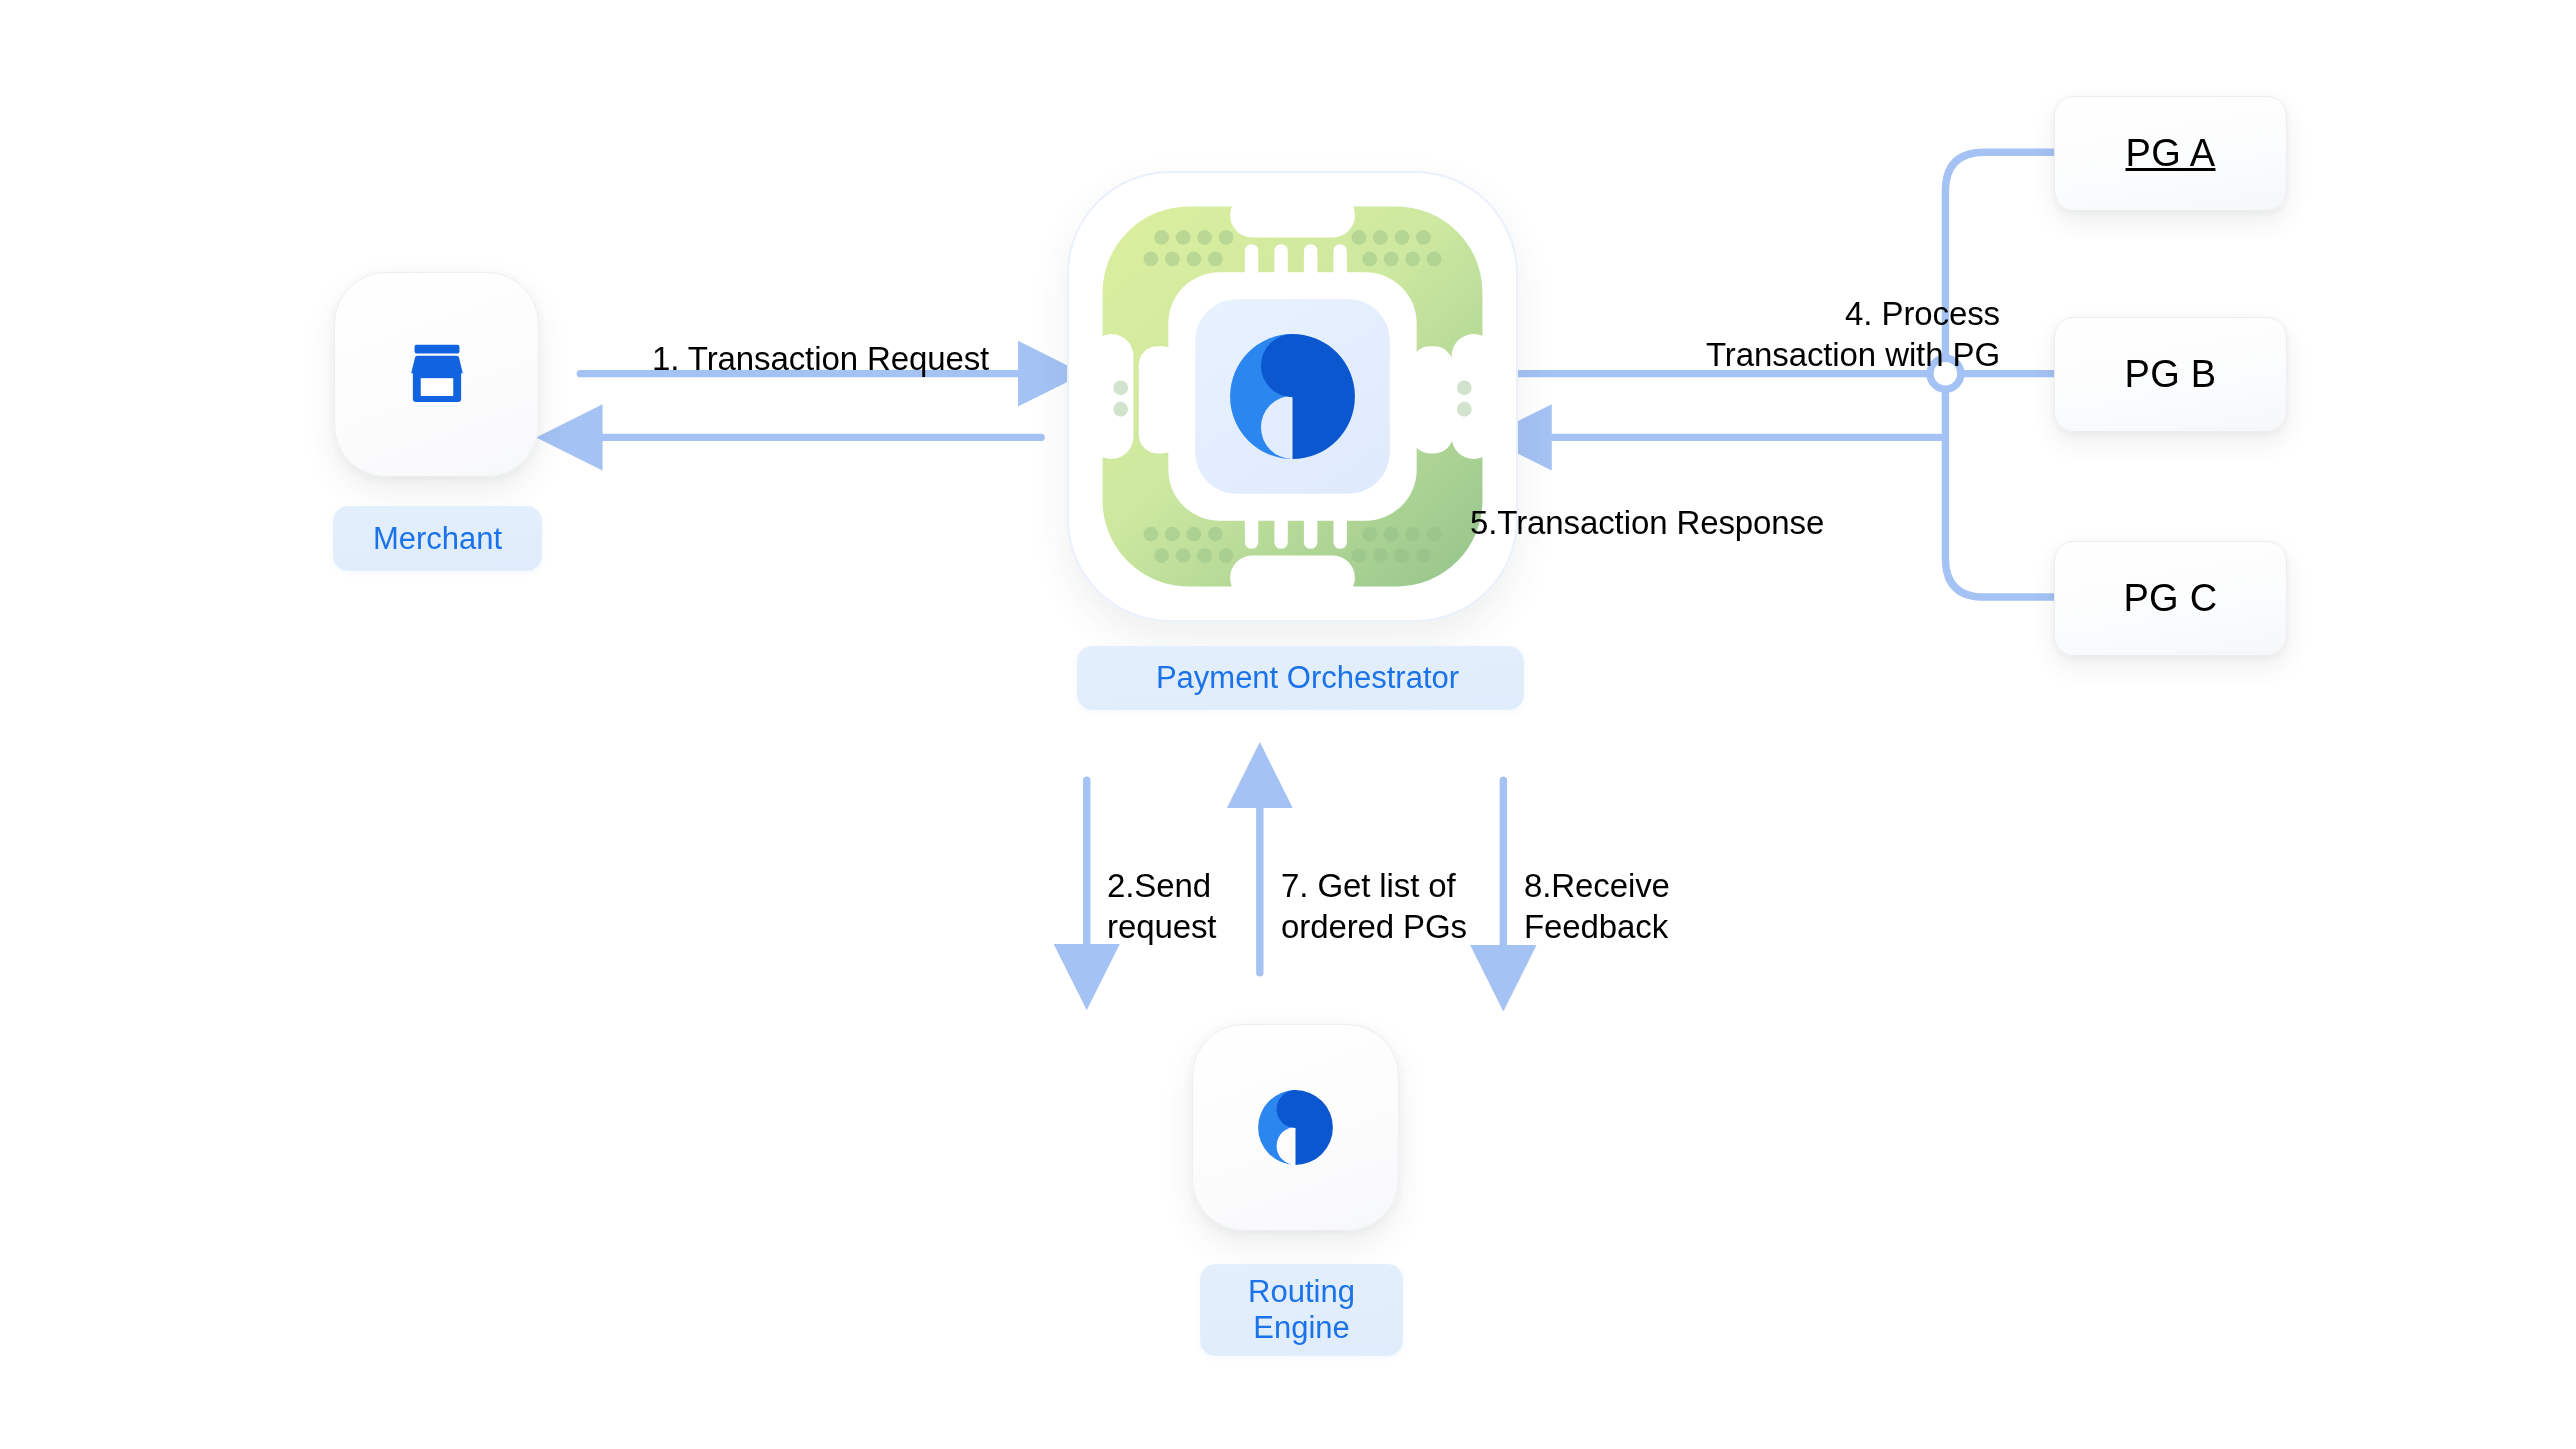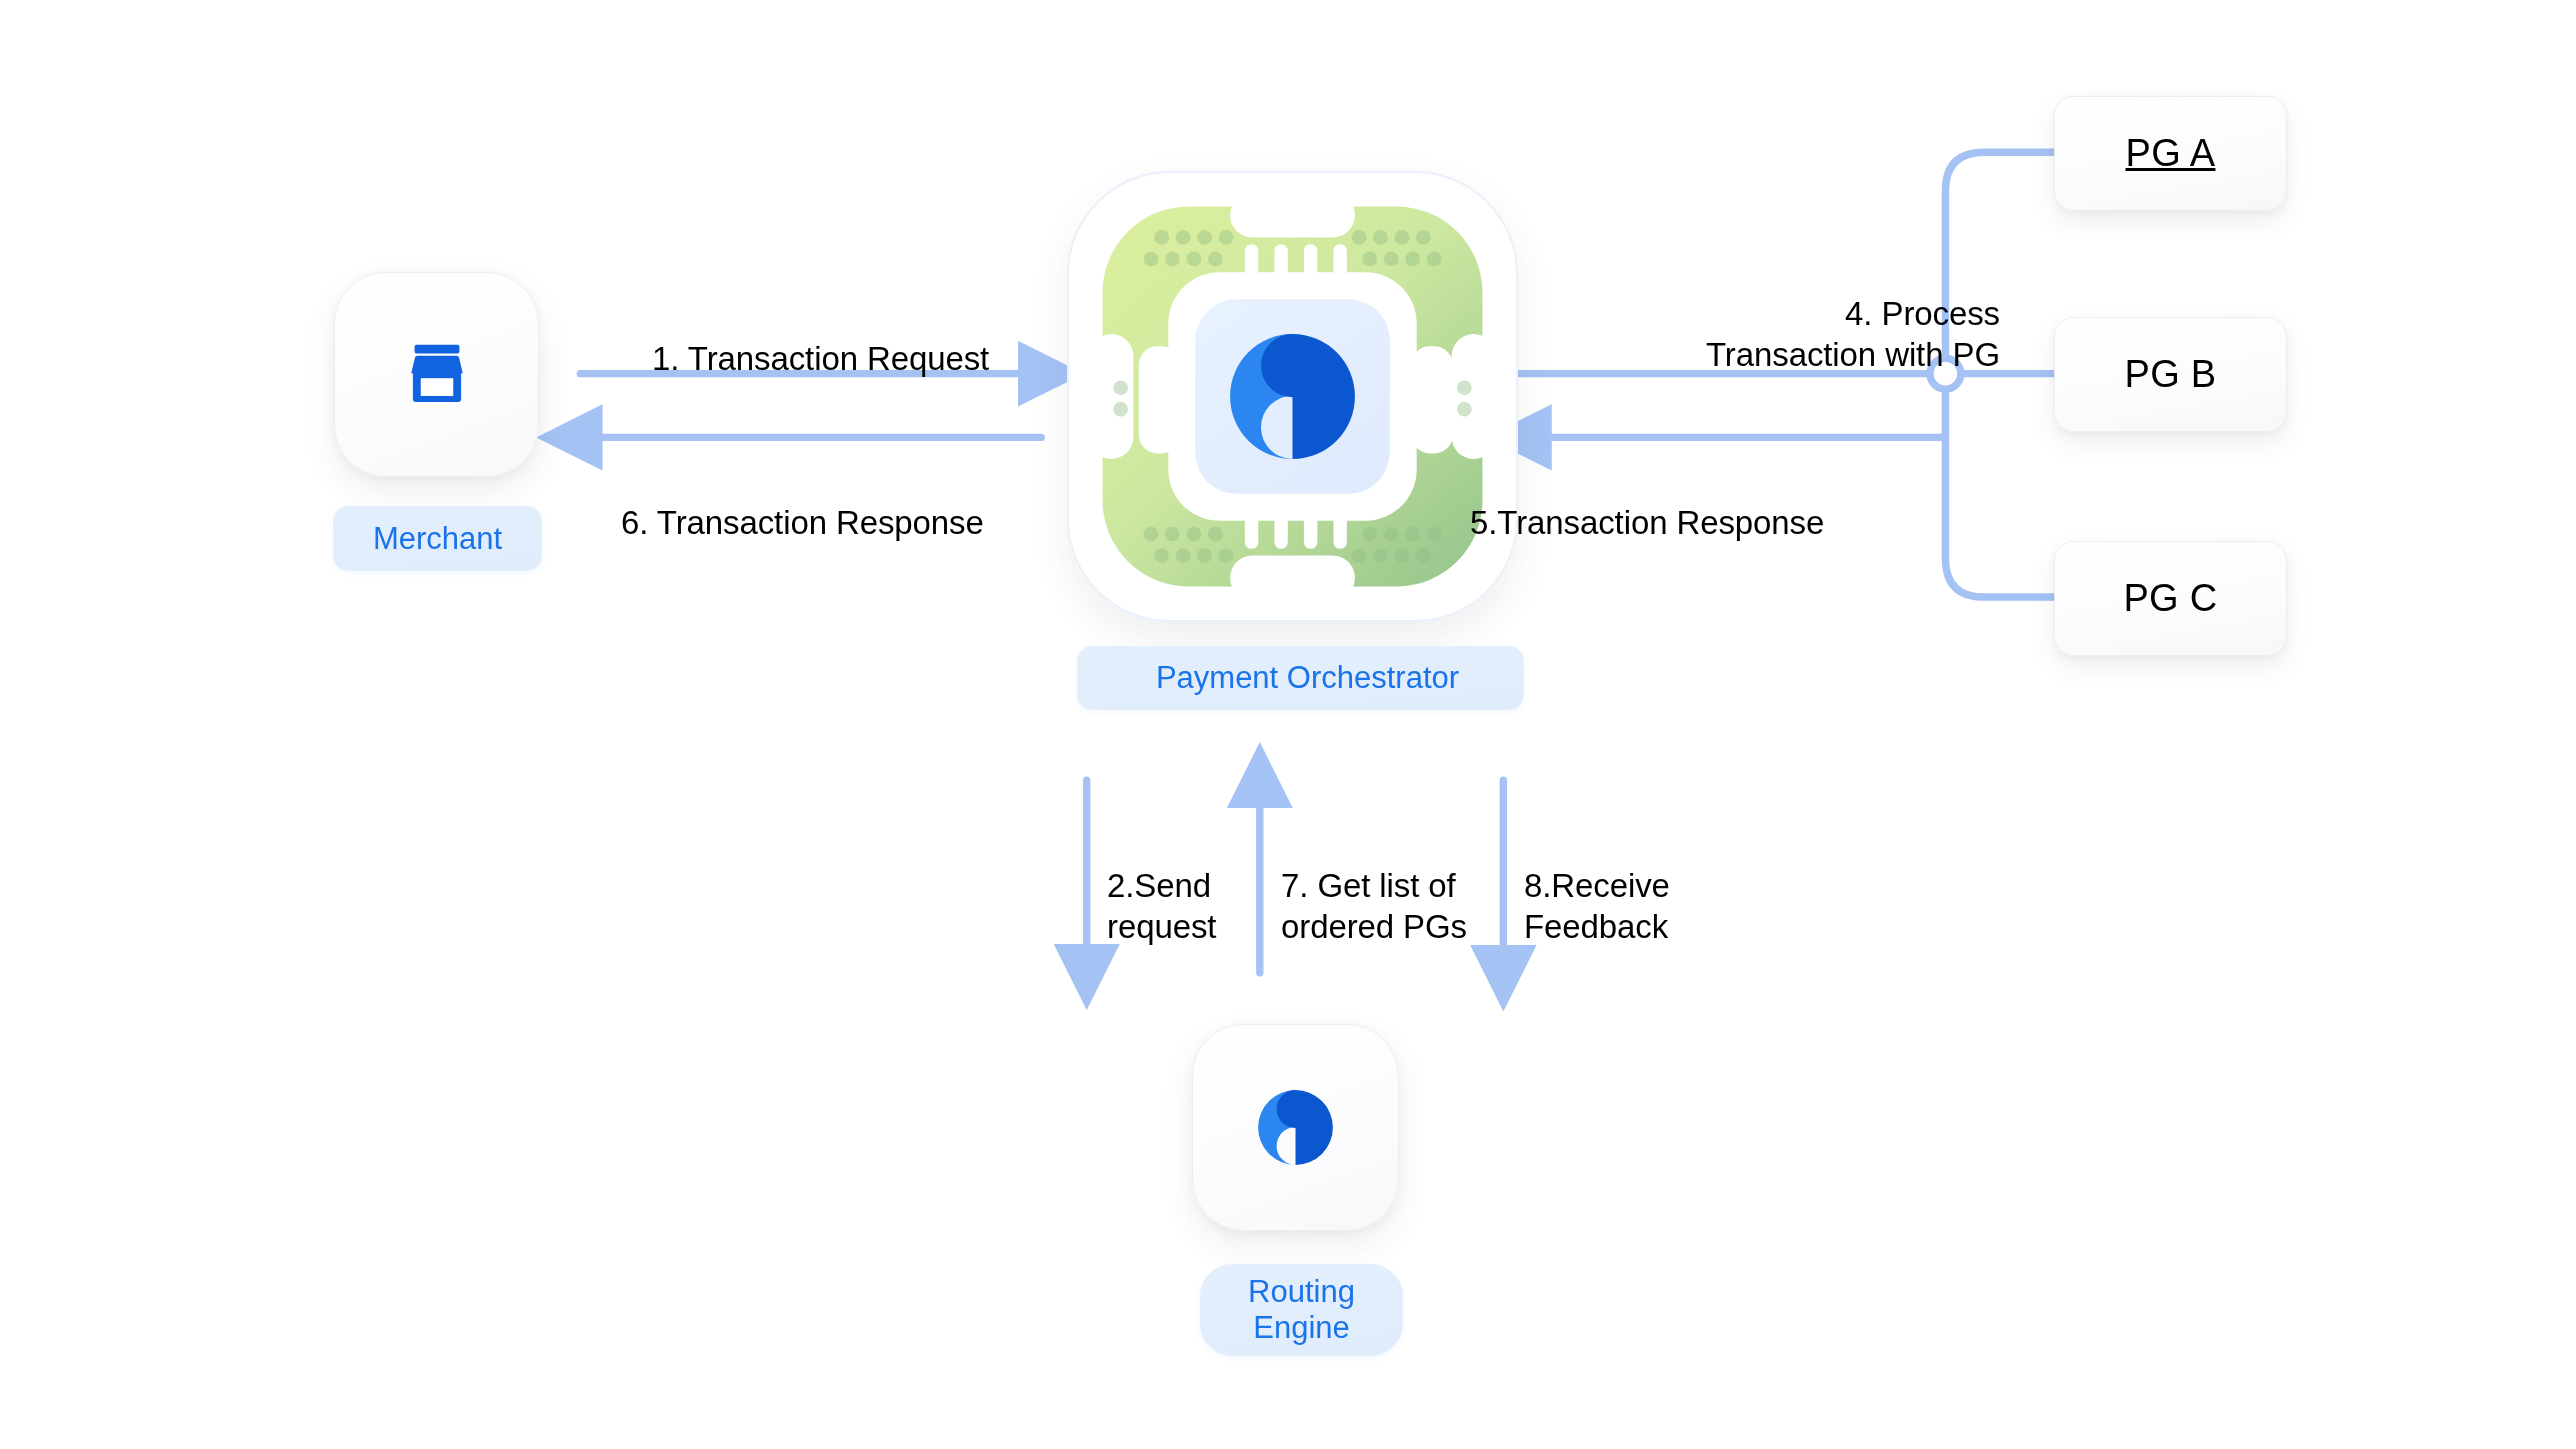--- a/index.html
+++ b/index.html
@@ -265,42 +265,39 @@
     <span>Payment Orchestrator</span>
   </div>
 
   <div class="node-card" style="left:1192px; top:1024px; width:205px; height:205px; border-radius:52px;">
     <svg class="logo-svg" width="85" height="85" viewBox="-100 -100 200 200">
       <path d="M0,-88 A88,88 0 0 0 0,88 A44,44 0 0 1 0,-1 Z" fill="#2b86f0"></path>
       <path d="M0,88 A88,88 0 0 0 0,-88 A44,44 0 0 0 0,1 Z" fill="#0b57d0"></path>
     </svg>
   </div>
 
-  <div class="pill" style="left:1200px; top:1264px; width:201px; height:90px; flex-direction:column;border-radius:32px;">
+  <div class="pill" style="left:1200px; top:1264px; width:201px; height:90px; flex-direction:column;">
     <span style="white-space:pre-line;">Routing
 Engine</span>
   </div>
 
   <div class="pg-box" style="left:2054px; top:96px;text-decoration:underline;">
     <span>PG A</span>
   </div>
   <div class="pg-box" style="left:2054px; top:317px;">
     <span>PG B</span>
   </div>
   <div class="pg-box" style="left:2054px; top:541px;">
     <span>PG C</span>
   </div>
 
   <div class="flow-label" style="left:652px; top:299px;">
     <span>1.  Transaction Request</span>
   </div>
 
-  <div class="flow-label" style="left:621px; top:463px;">
-    <span>6.  Transaction Response</span>
-  </div>
 
   <div class="flow-label" style="left:1624px; top:254px; text-align:right; width:376px;">
     <span>4.  Process
 Transaction with PG</span>
   </div>
 
   <div class="flow-label" style="left:1470px; top:463px;">
     <span>5.Transaction Response</span>
   </div>
 

